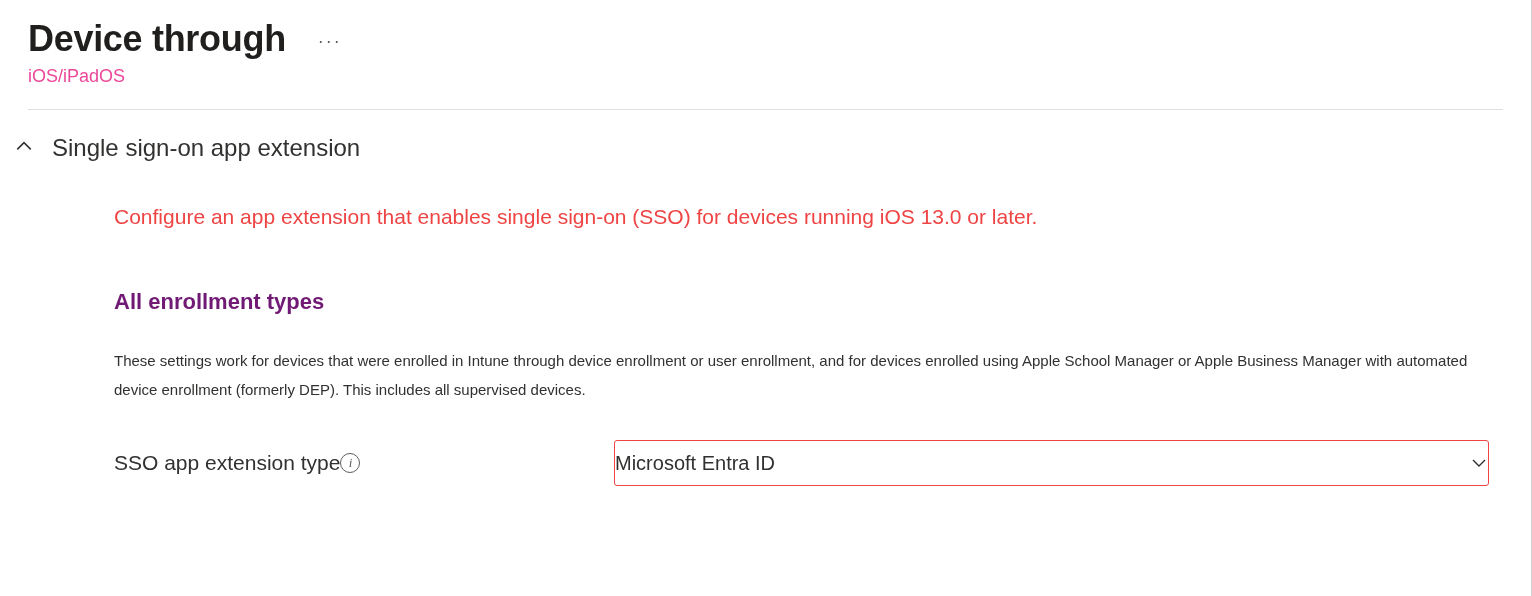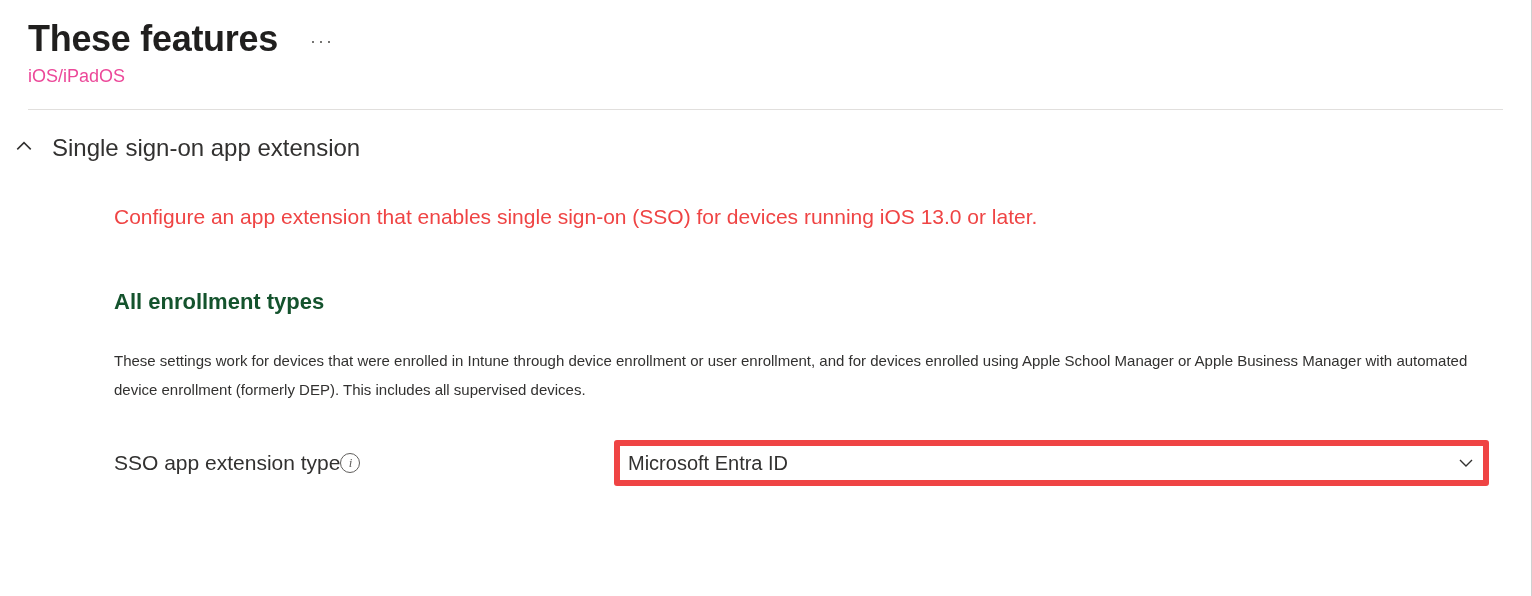--- a/index.html
+++ b/index.html
@@ -81,21 +81,21 @@
     }
     .description {
       font-size: 21px;
       color: #ef4444;
       line-height: 1.4;
       font-weight: 400;
     }
     .sub-heading {
       font-size: 22px;
       font-weight: 600;
-      color: #14532d;
+      color: #701a75;
       margin-top: 58px;
     }
     .sub-description {
       font-size: 15px;
       color: #323130;
       line-height: 1.9;
       margin-top: 32px;
       font-weight: 400;
     }
     .form-row {
@@ -125,26 +125,26 @@
       font-size: 13px;
       color: #605e5c;
       cursor: pointer;
       font-family: Georgia, serif;
       font-style: italic;
     }
     .dropdown {
       flex: 1;
       max-width: 875px;
       height: 46px;
-      border: 6px solid #ef4444;
+      border: 1px solid #ef4444;
       border-radius: 3px;
       display: flex;
       align-items: center;
       justify-content: space-between;
-      padding: 0 8px;
+      padding: 0 0;
       cursor: pointer;
       background: #ffffff;
     }
     .dropdown-value {
       font-size: 20px;
       color: #323130;
     }
     .chevron-down {
       width: 18px;
       height: 18px;
@@ -155,21 +155,21 @@
     .chevron-down svg {
       width: 16px;
       height: 16px;
     }
   </style>
 </head>
 <body>
 
 <div class="header">
   <div class="title-row">
-    <h1 class="page-title">These features</h1>
+    <h1 class="page-title">Device through</h1>
     <span class="more-icon">···</span>
   </div>
   <div class="subtitle">iOS/iPadOS</div>
 </div>
 
 <div class="divider"></div>
 
 <div class="content">
   <div class="section-header">
     <span class="chevron-up">

